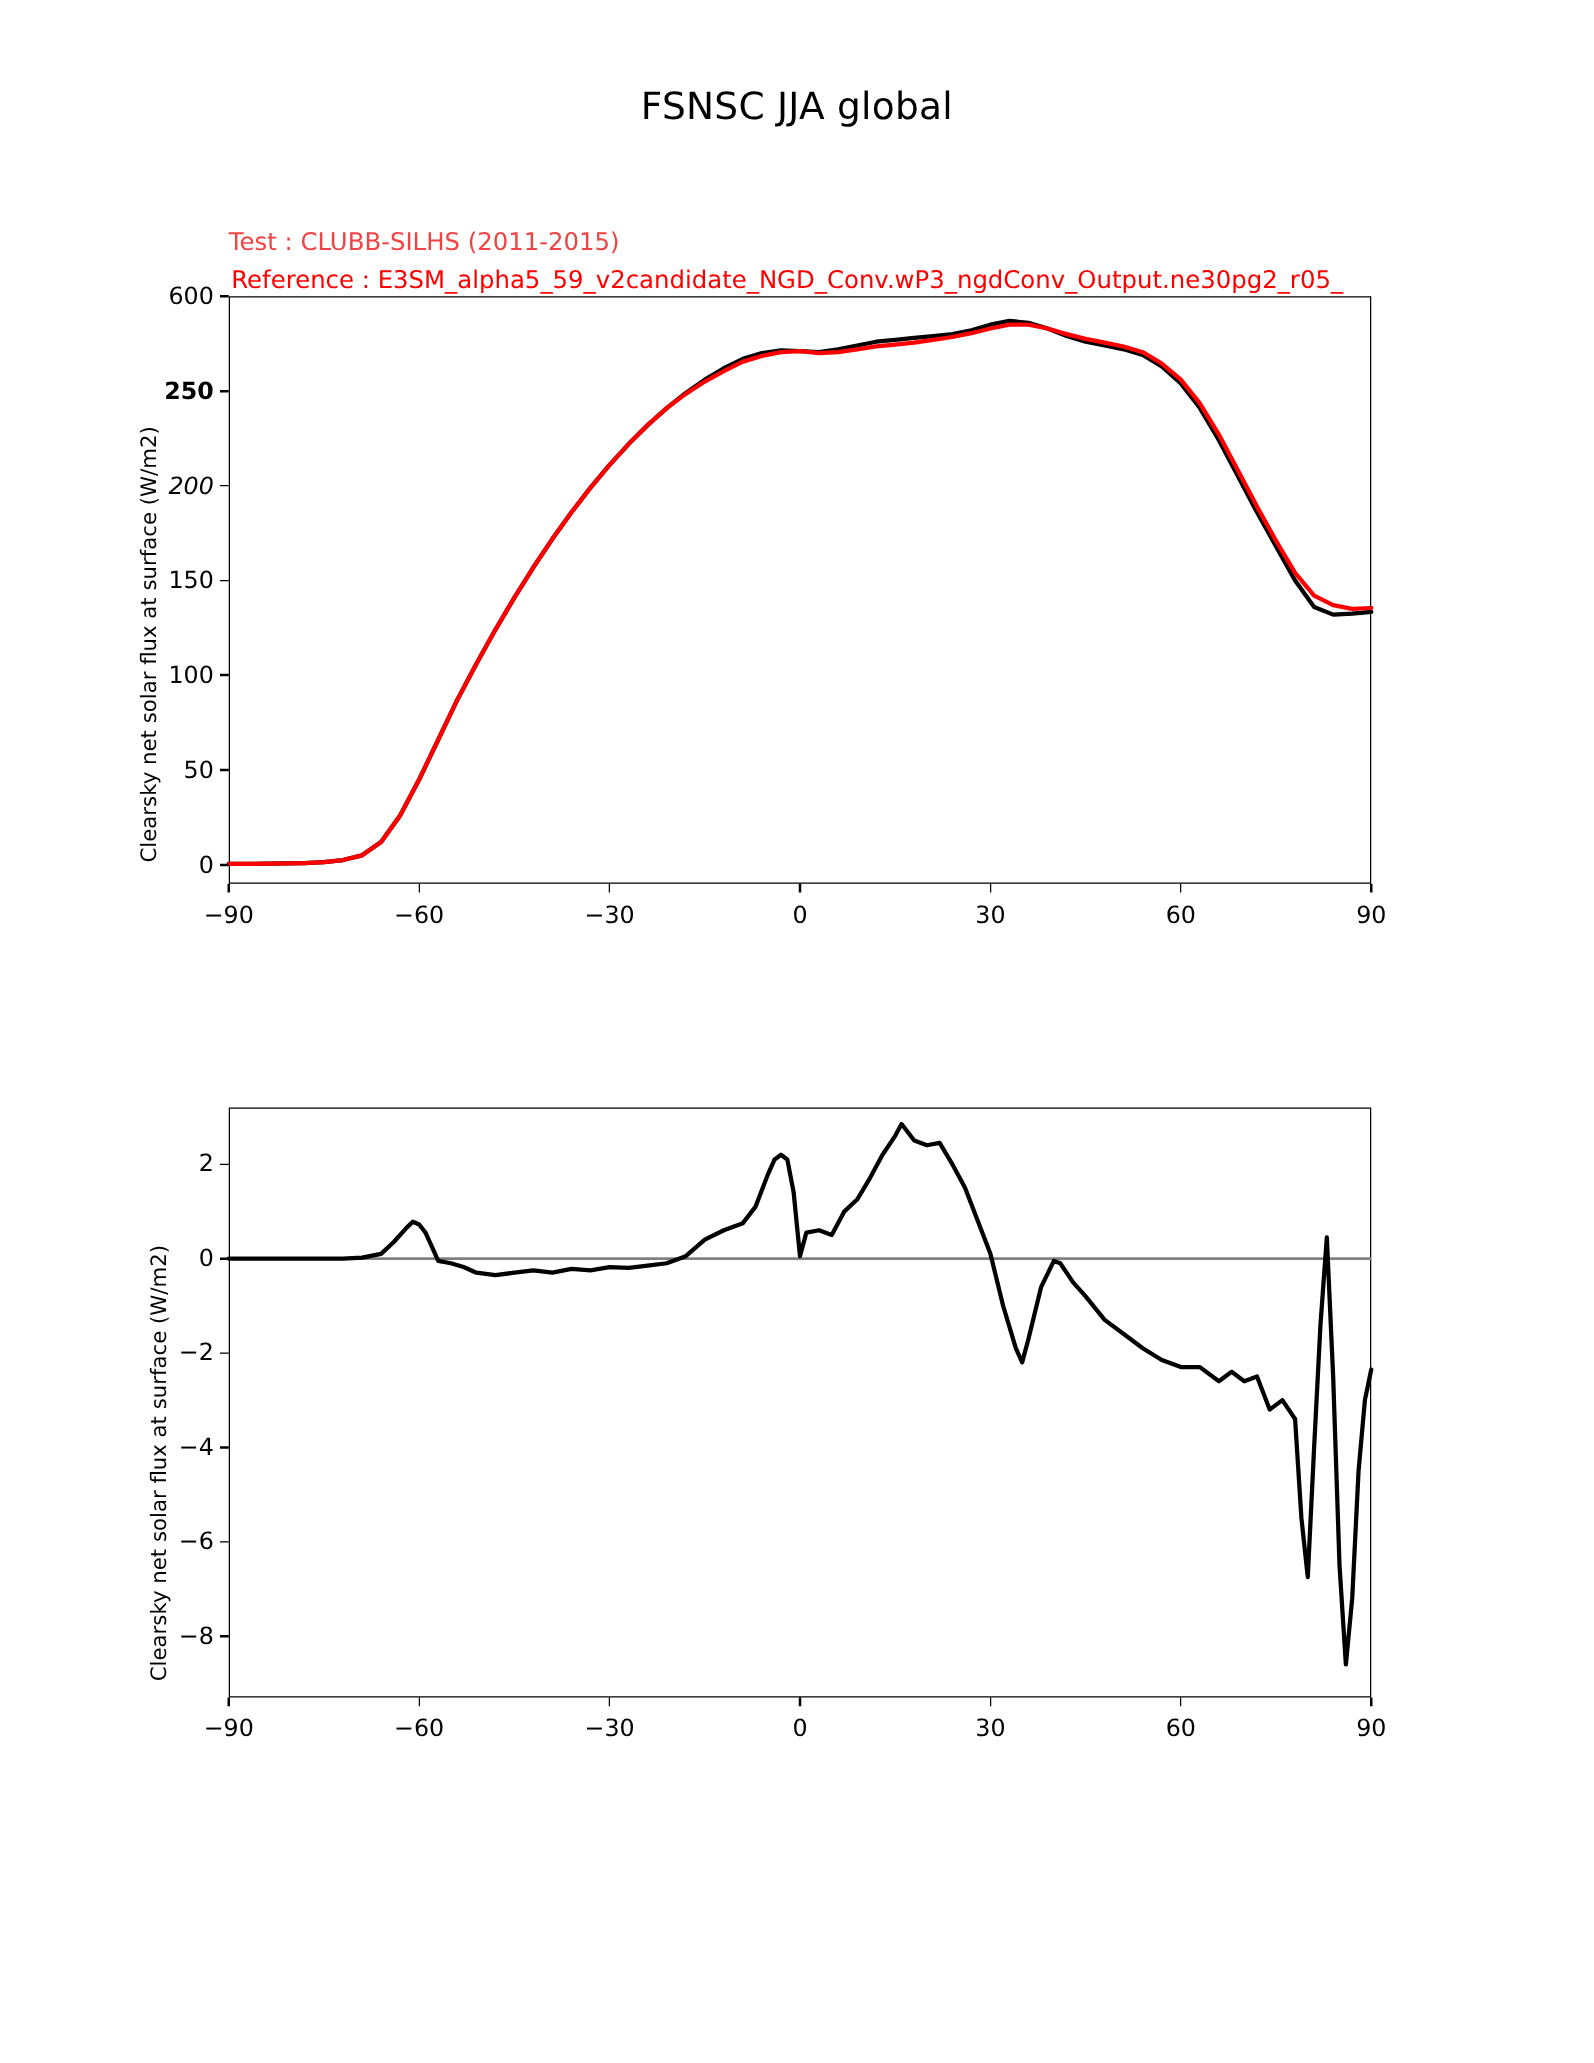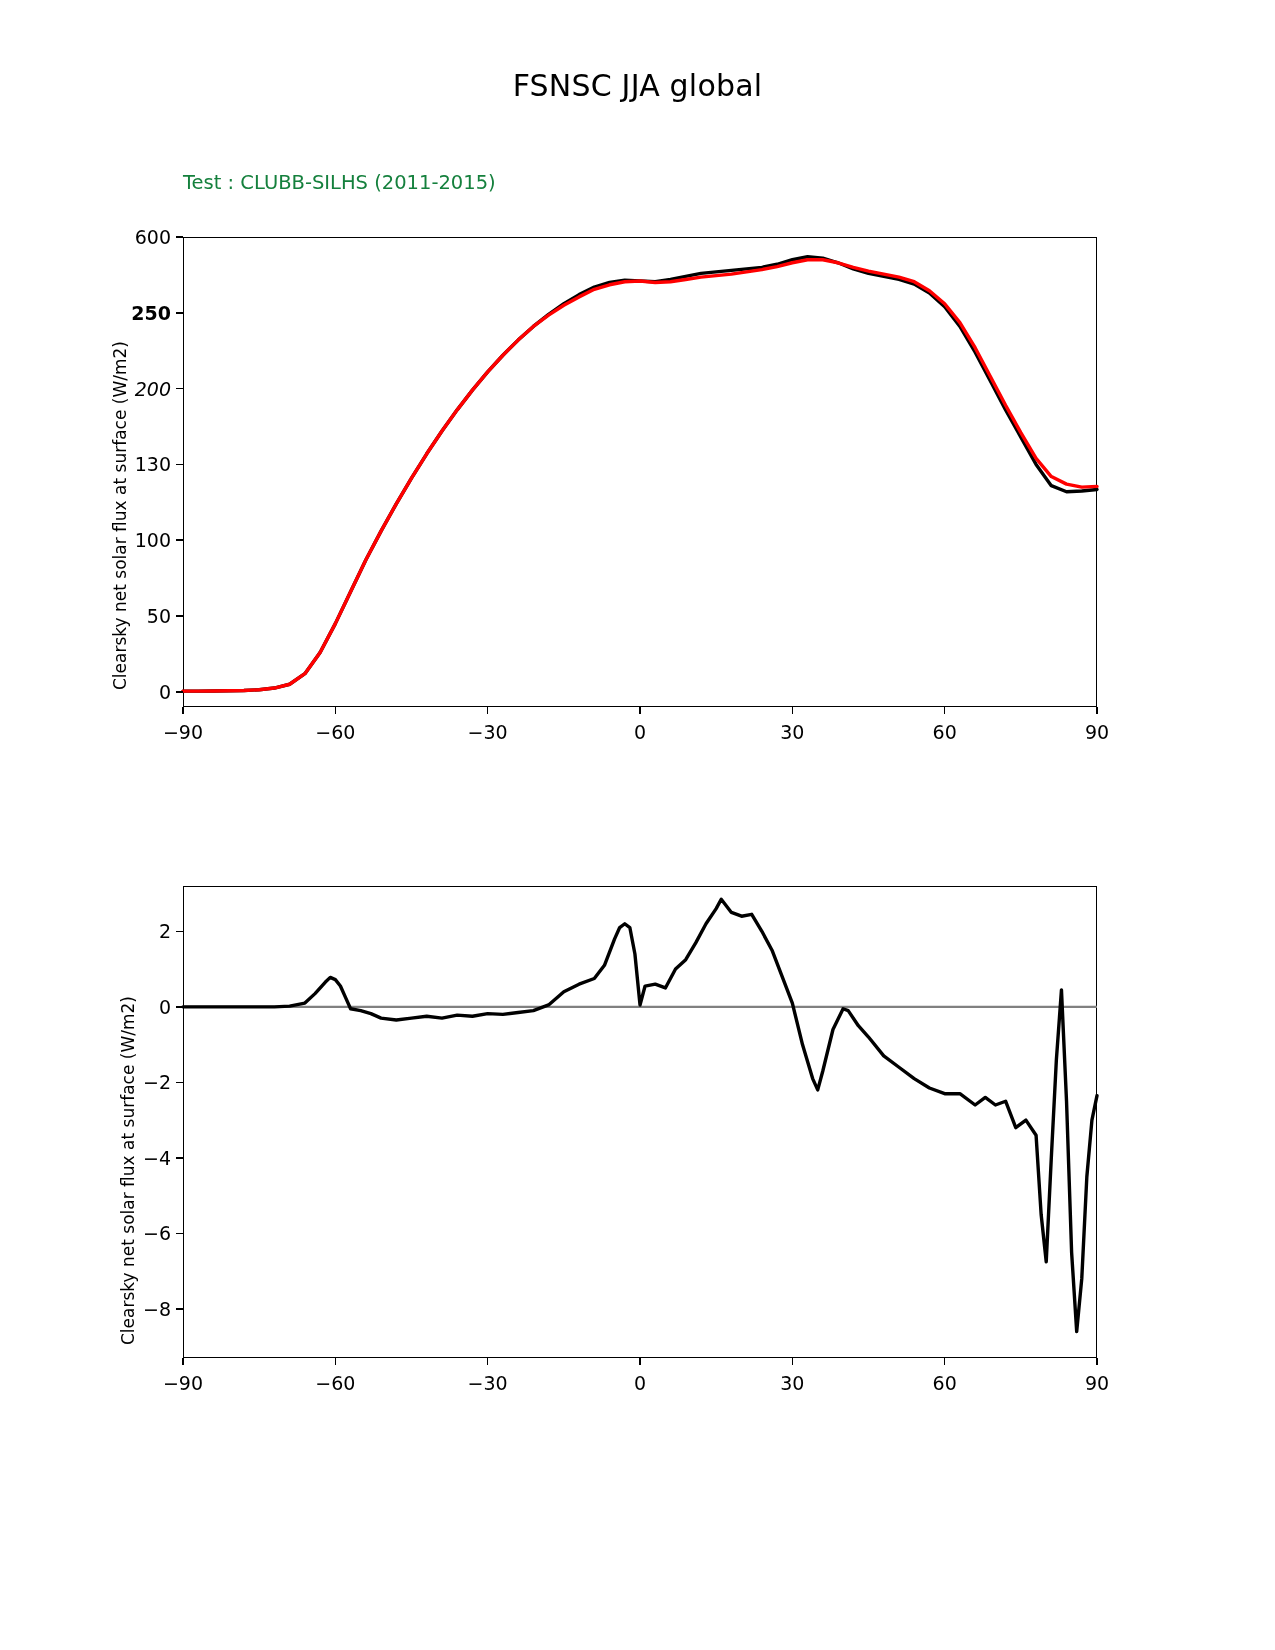--- a/index.html
+++ b/index.html
@@ -32,21 +32,21 @@
     letter-spacing: 0.2px;
   }
   .caption-block {
     position: absolute;
     left: 183px;
     top: 168px;
     width: 1080px;
     font-size: 19.5px;
     line-height: 1.55;
   }
-  .caption-test { color: #15803d; white-space: nowrap; }
+  .caption-test { color: #ef4444; white-space: nowrap; margin-top: 11px; }
   .caption-ref {
     color: #ff0000;
     white-space: nowrap;
     margin-left: 2px;
     overflow: hidden;
     width: 1090px;
     display: block;
   }
   
   .plot {
@@ -113,38 +113,39 @@
 </style>
 </head>
 <body>
 
 <div class="page">
 
   <div id="main-title">FSNSC JJA global</div>
 
   <div class="caption-block">
     <div class="caption-test">Test : CLUBB-SILHS (2011-2015)</div>
+    <div class="caption-ref">Reference : E3SM_alpha5_59_v2candidate_NGD_Conv.wP3_ngdConv_Output.ne30pg2_r05_</div>
   </div>
 
   <div class="plot" id="plot-top" style="left:183px; top:237px; width:914px; height:470px;">
     <div class="axes-frame"></div>
     <svg class="curves" id="svg-top" viewBox="0 0 914 470" preserveAspectRatio="none">
         <path d="M0.00 454.08 L15.23 454.08 L30.47 453.93 L45.70 453.78 L60.93 453.47 L76.17 452.72 L91.40 451.05 L106.63 447.26 L121.87 436.65 L137.10 415.42 L152.33 386.61 L167.57 354.77 L182.80 322.94 L198.03 294.13 L213.27 266.84 L228.50 241.06 L243.73 216.81 L258.97 194.06 L274.20 172.84 L289.43 153.13 L304.67 134.94 L319.90 118.26 L335.13 103.10 L350.37 89.45 L365.60 77.32 L380.83 66.71 L396.07 57.61 L411.30 50.03 L426.53 45.48 L441.77 43.21 L457.00 43.97 L472.23 44.73 L487.47 42.45 L502.70 39.42 L517.93 36.39 L533.17 34.87 L548.40 33.35 L563.63 31.84 L578.87 30.32 L594.10 27.29 L609.33 22.74 L624.57 19.71 L639.80 21.23 L655.03 25.77 L670.27 31.84 L685.50 36.39 L700.73 39.42 L715.97 42.45 L731.20 47.00 L746.43 56.10 L761.67 69.74 L776.90 89.45 L792.13 115.23 L807.37 144.03 L822.60 172.84 L837.83 200.13 L853.07 227.42 L868.30 248.65 L883.53 254.71 L898.77 253.95 L914.00 252.44 " fill="none" stroke="#000000" stroke-width="3.4" stroke-linejoin="round" stroke-linecap="round"></path>
         <path d="M0.00 454.08 L15.23 454.08 L30.47 453.93 L45.70 453.78 L60.93 453.47 L76.17 452.72 L91.40 451.05 L106.63 447.26 L121.87 436.65 L137.10 415.42 L152.33 386.61 L167.57 354.77 L182.80 322.94 L198.03 294.13 L213.27 266.84 L228.50 241.06 L243.73 216.81 L258.97 194.06 L274.20 172.84 L289.43 153.13 L304.67 134.94 L319.90 118.26 L335.13 103.10 L350.37 89.45 L365.60 78.08 L380.83 68.23 L396.07 59.89 L411.30 52.31 L426.53 47.76 L441.77 44.73 L457.00 43.97 L472.23 45.48 L487.47 44.73 L502.70 42.45 L517.93 40.18 L533.17 38.66 L548.40 37.15 L563.63 34.87 L578.87 32.60 L594.10 29.56 L609.33 25.77 L624.57 22.74 L639.80 22.74 L655.03 25.77 L670.27 30.32 L685.50 34.11 L700.73 37.15 L715.97 40.18 L731.20 44.73 L746.43 53.82 L761.67 66.71 L776.90 85.66 L792.13 110.68 L807.37 139.48 L822.60 168.29 L837.83 195.58 L853.07 221.35 L868.30 239.55 L883.53 247.13 L898.77 250.16 L914.00 249.40 " fill="none" stroke="#ff0000" stroke-width="3.4" stroke-linejoin="round" stroke-linecap="round"></path>
       </svg>
   </div>
   <div class="ylabel" style="left:110px; top:690px;">Clearsky net solar flux at surface (W/m2)</div>
   <div id="top-yticks">
       <div class="tick-label-y" style="left: 113px; width: 58px; top: 691.839px;">0</div>
       <div class="tick-mark-y" style="left: 176px; top: 691.039px;"></div>
       <div class="tick-label-y" style="left: 113px; width: 58px; top: 616.032px; text-align: right;">50</div>
       <div class="tick-mark-y" style="left: 176px; top: 615.232px;"></div>
       <div class="tick-label-y" style="left: 113px; width: 58px; top: 540.226px;">100</div>
       <div class="tick-mark-y" style="left: 176px; top: 539.426px;"></div>
-      <div class="tick-label-y" style="left: 113px; width: 58px; top: 464.419px;">130</div>
+      <div class="tick-label-y" style="left: 113px; width: 58px; top: 464.419px;">150</div>
       <div class="tick-mark-y" style="left: 176px; top: 463.619px;"></div>
       <div class="tick-label-y" style="left: 113px; width: 58px; top: 388.613px; font-style: italic;">200</div>
       <div class="tick-mark-y" style="left: 176px; top: 387.813px;"></div>
       <div class="tick-label-y" style="left: 113px; width: 58px; top: 312.806px; font-weight: bold;">250</div>
       <div class="tick-mark-y" style="left: 176px; top: 312.006px;"></div>
       <div class="tick-label-y" style="left: 113px; width: 58px; top: 237px;">600</div>
       <div class="tick-mark-y" style="left: 176px; top: 236.2px;"></div>
     </div>
   <div id="top-xticks">
       <div class="tick-label-x" style="left: 183px; top: 721px;">−90</div>

